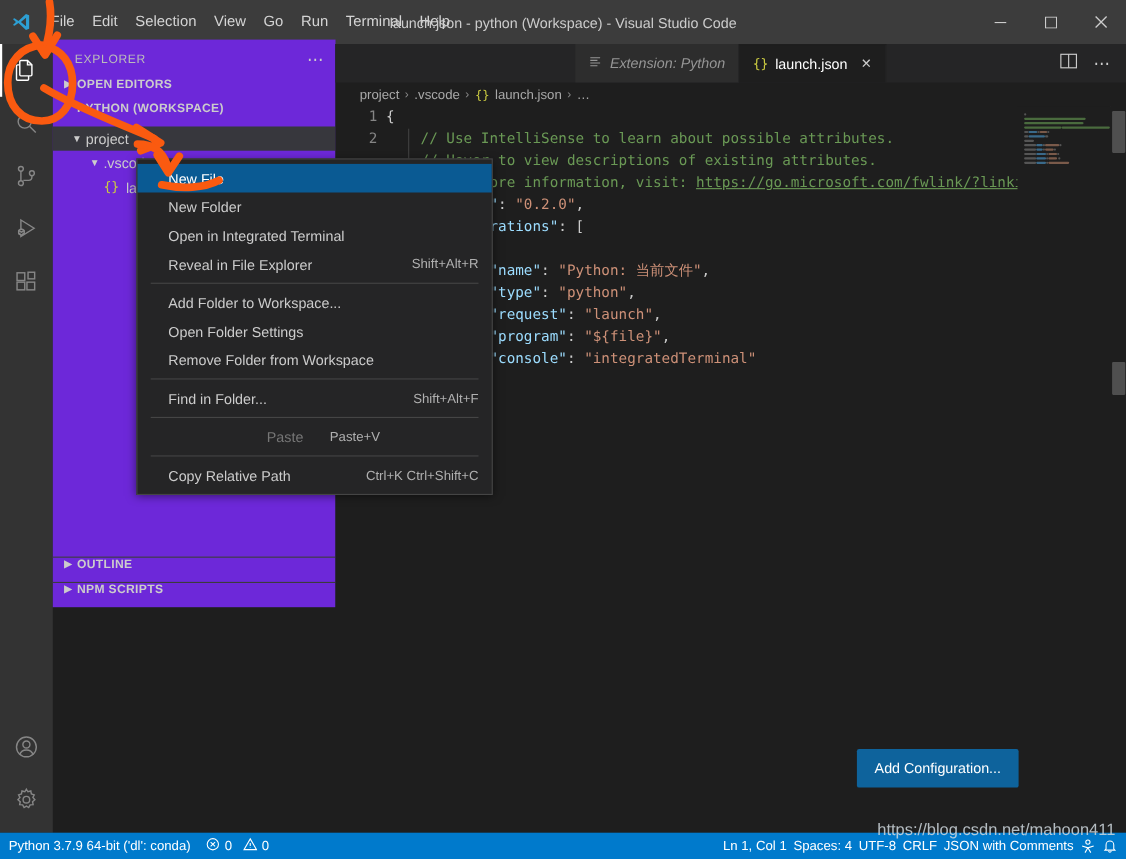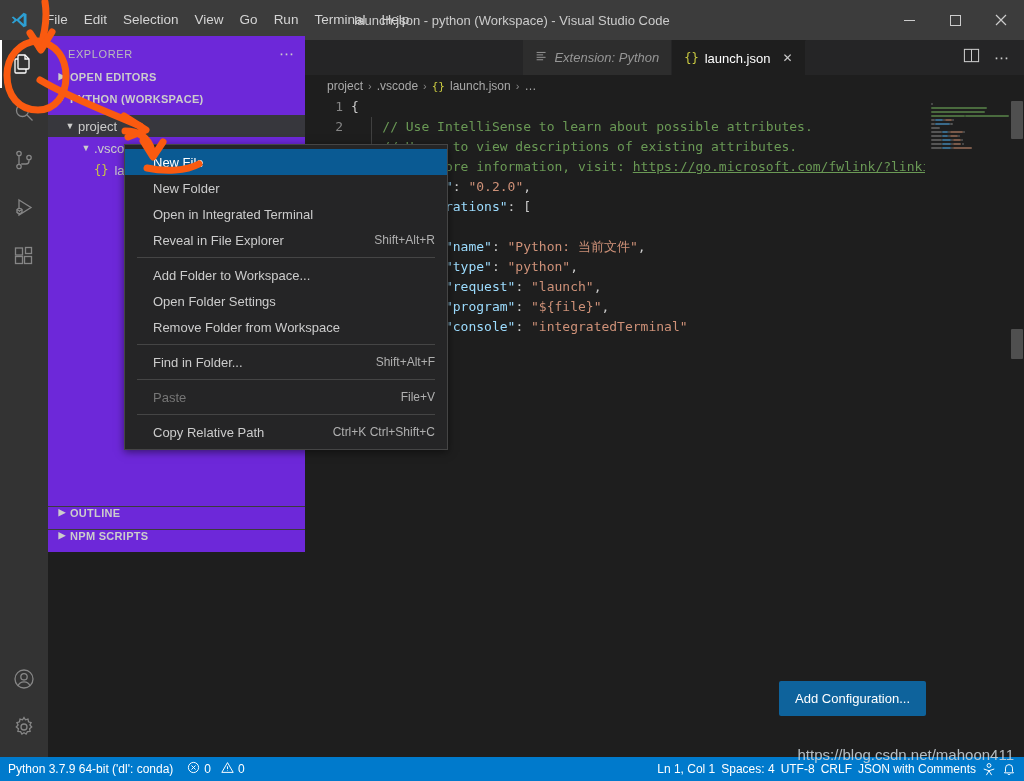--- a/index.html
+++ b/index.html
@@ -112,21 +112,21 @@
     position: absolute; left: 124px; top: 144px; width: 324px;
     background: #252526; border: 1px solid #454545;
     box-shadow: 0 2px 8px rgba(0,0,0,.5);
     padding: 4px 0; font-size: 13px; color: #cccccc; z-index: 40;
   }
   .ctx-item {
     height: 26px; display: flex; align-items: center; justify-content: space-between;
     padding: 0 12px 0 28px; white-space: nowrap;
   }
   .ctx-item.highlight { background: #0a5a93; color: #ffffff; }
-  .ctx-item.disabled { color: #767676; }
+  .ctx-item.disabled { color: #767676; justify-content: center; }
   .ctx-key { color: #b0b0b0; font-size: 12px; padding-left: 24px; }
   .ctx-sep { height: 1px; background: #454545; margin: 4px 12px 4px 12px; }
 
   
   .statusbar {
     position: absolute; left: 0; bottom: 0; width: 1024px; height: 24px;
     background: #007acc; color: #ffffff; font-size: 12px;
     display: flex; align-items: center;
   }
   .sb-left { display: flex; align-items: center; padding-left: 8px; gap: 14px; }
@@ -410,21 +410,21 @@
           <span>Remove Folder from Workspace</span>
         </div>
         <div class="ctx-sep"></div>
         <div class="ctx-item">
           <span>Find in Folder...</span>
           <span class="ctx-key">Shift+Alt+F</span>
         </div>
         <div class="ctx-sep"></div>
         <div class="ctx-item disabled">
           <span>Paste</span>
-          <span class="ctx-key">File+V</span>
+          <span class="ctx-key">Paste+V</span>
         </div>
         <div class="ctx-sep"></div>
         <div class="ctx-item">
           <span>Copy Relative Path</span>
           <span class="ctx-key">Ctrl+K Ctrl+Shift+C</span>
         </div>
       </div>
   </div>
 
   <div class="statusbar">

